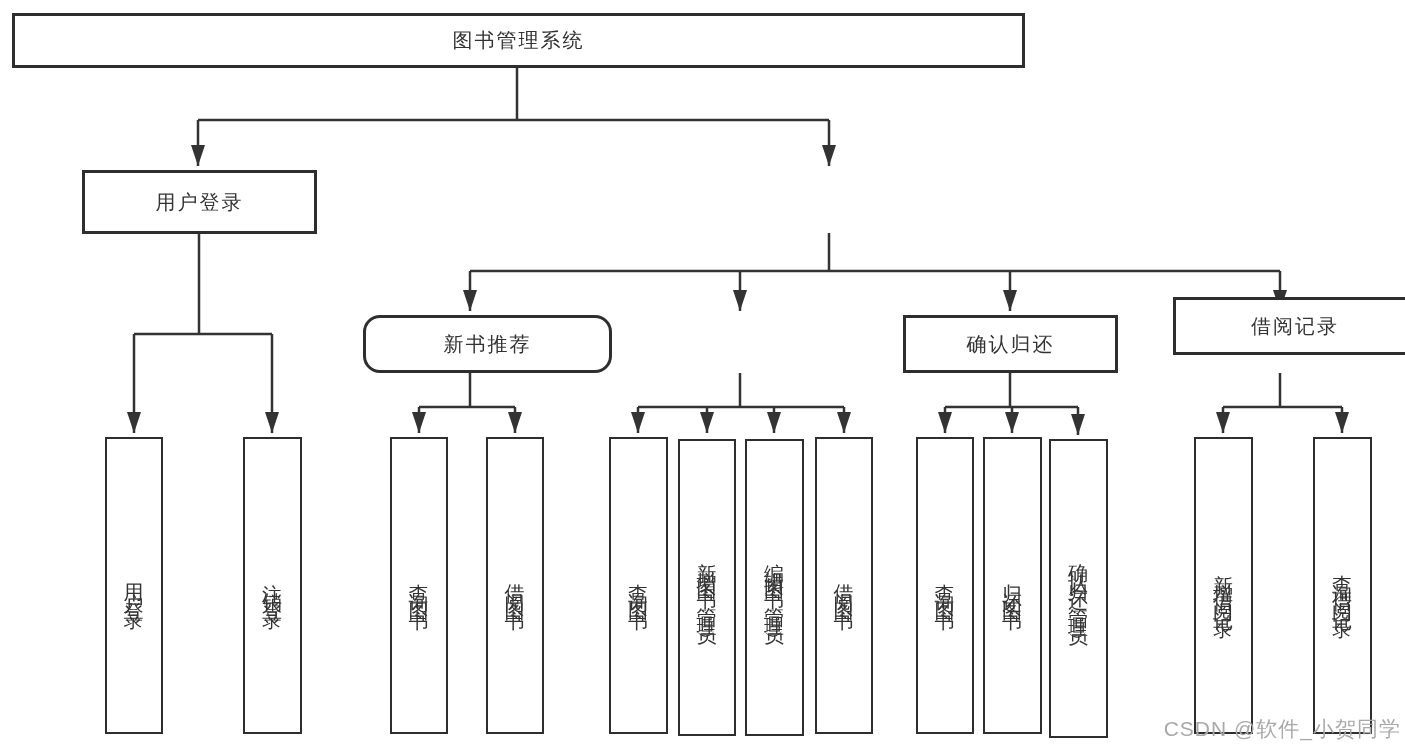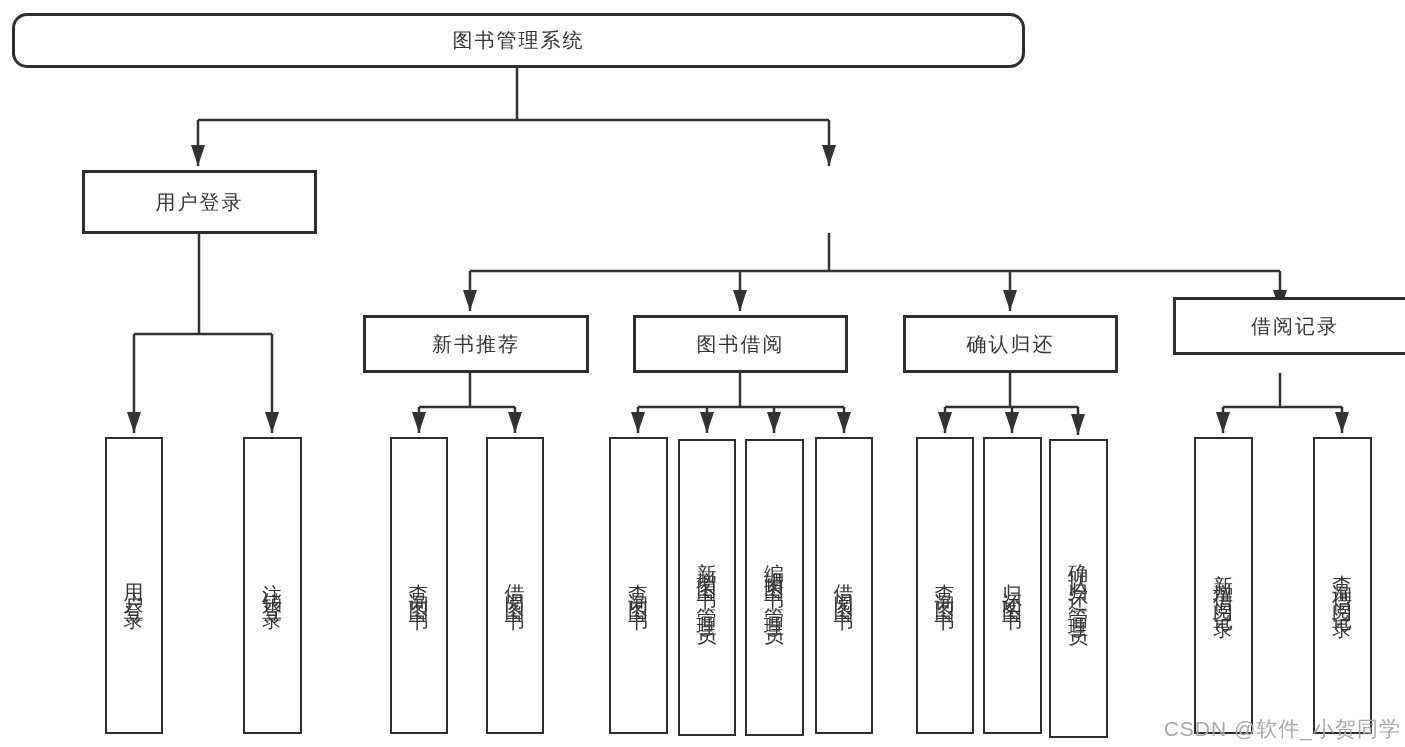--- a/index.html
+++ b/index.html
@@ -104,26 +104,25 @@
       <path d="M1012,407 V433" marker-end="url(#ah)"></path>
       <path d="M1078,407 V435" marker-end="url(#ah)"></path>
 
       <path d="M1280,373 V407"></path>
       <path d="M1223,407 H1342"></path>
       <path d="M1223,407 V433" marker-end="url(#ah)"></path>
       <path d="M1342,407 V433" marker-end="url(#ah)"></path>
     </g>
   </svg>
 
-  <div class="node h" style="left:12px; top:13px; width:1013px; height:55px;border-radius:15px;">图书管理系统</div>
+  <div class="node h" style="left:12px; top:13px; width:1013px; height:55px;">图书管理系统</div>
 
   <div class="node h" style="left:82px; top:170px; width:235px; height:64px;">用户登录</div>
 
-  <div class="node h" style="left:363px; top:315px; width:226px; height:58px;">新书推荐</div>
-  <div class="node h" style="left:633px; top:315px; width:215px; height:58px;">图书借阅</div>
+  <div class="node h" style="left:363px; top:315px; width:249px; height:58px;border-radius:17px;">新书推荐</div>
   <div class="node h" style="left:903px; top:315px; width:215px; height:58px;">确认归还</div>
   <div class="node h" style="left:1173px; top:297px; width:244px; height:58px;">借阅记录</div>
 
   <div class="node v" style="left:105px; top:437px; width:58px; height:297px;">
     <span class="vtext">用户登录</span>
   </div>
   <div class="node v" style="left:243px; top:437px; width:59px; height:297px;">
     <span class="vtext">注销登录</span>
   </div>
 

